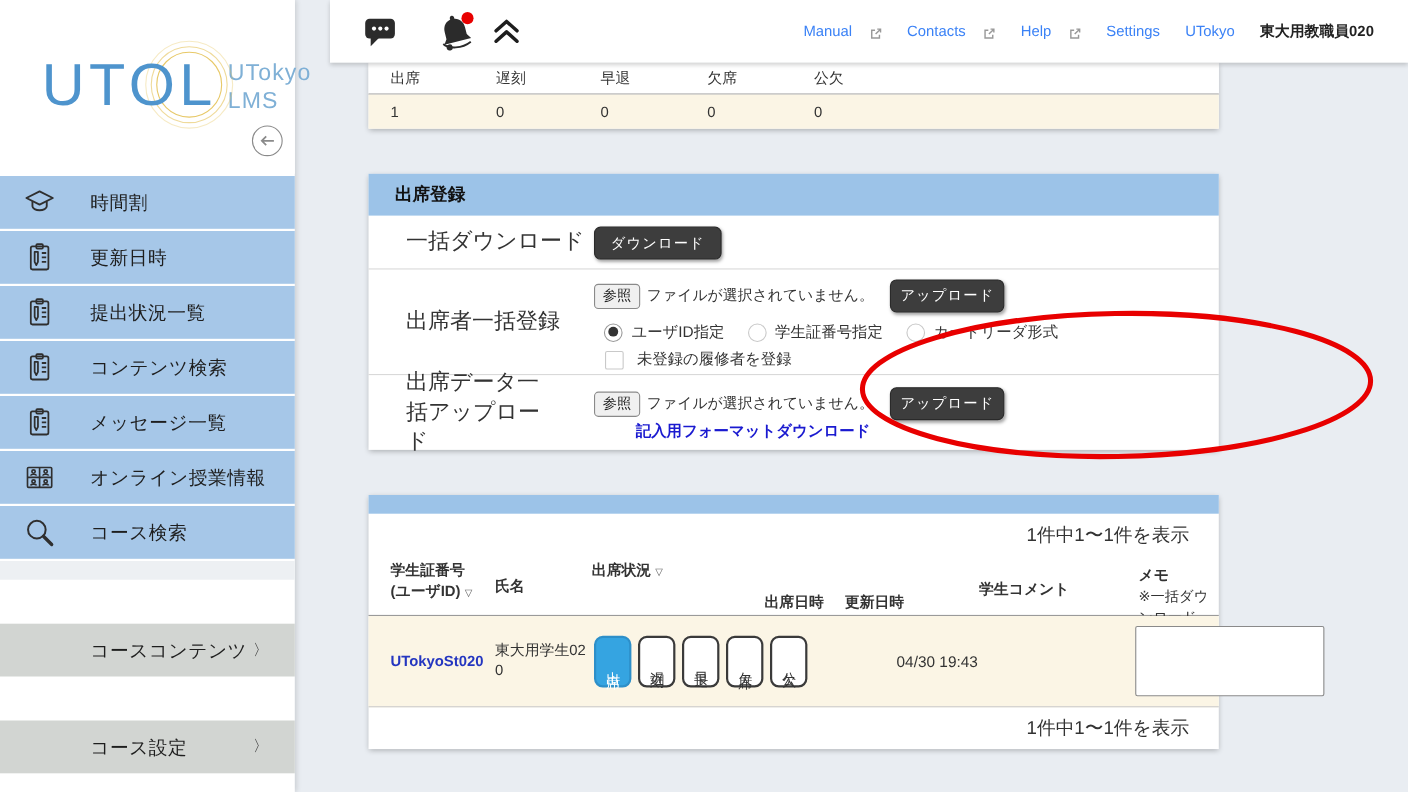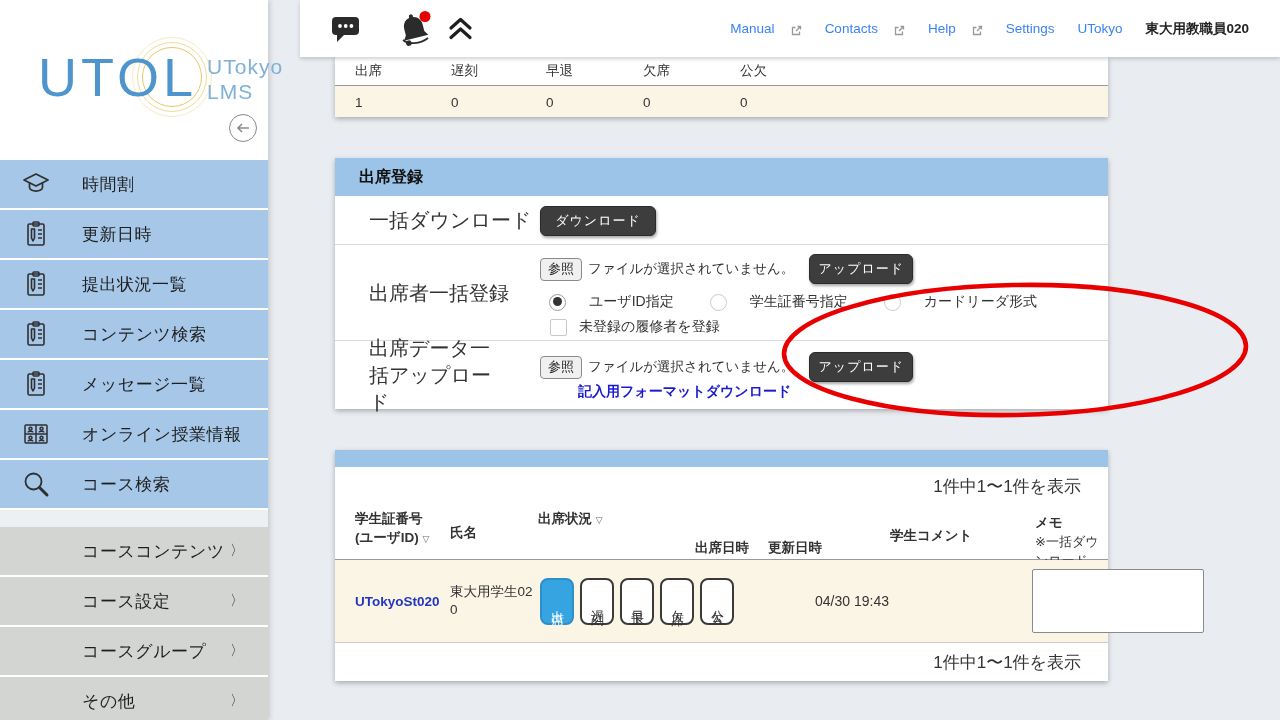--- a/index.html
+++ b/index.html
@@ -17,21 +17,21 @@
   .logo-rings i:nth-child(3){ left:-3px; top:-3px; right:-3px; bottom:-3px; opacity:.35;}
   .logo-title { font-size:54px; font-weight:300; letter-spacing:4px; color:#4e94cd; line-height:58px; position:relative; }
   .logo-sub { margin:6px 0 0 10px; font-size:21px; line-height:25px; color:#7fb0d6; letter-spacing:1px; }
   .collapse-btn { position:absolute; right:11px; top:114px; width:28px; height:28px; border-radius:50%; border:1.6px solid #8a8a8a; background:#fff; color:#8a8a8a; display:flex; align-items:center; justify-content:center; cursor:pointer; }
   .menu { list-style:none; }
   .menu-main { margin-top:2px; }
   .menu-main .item { height:48px; margin-bottom:2px; background:#a6c7e8; display:flex; align-items:center; cursor:pointer; }
   .item .icon-box { width:30px; height:30px; margin:0 0 0 21px; flex:0 0 30px; display:flex; align-items:center; justify-content:center; }
   .item .lbl { margin-left:31px; font-size:17px; color:#1e1e1e; letter-spacing:.5px; }
   .menu-gap { height:17px; background:#edf0f3; }
-  .menu-course .item2 { height:48px; margin-bottom:2px; background:#d2d5d2; display:flex; align-items:center; justify-content:space-between; cursor:pointer; }
+  .menu-course .item2 { height:48px; margin-bottom:2px; background:#d2d5d2; display:flex; align-items:center; justify-content:space-between; cursor:pointer;margin-top:40px; }
   .item2 .lbl2 { margin-left:82px; font-size:17px; color:#1e1e1e; letter-spacing:.5px; }
   .item2 .chev { margin-right:24px; font-size:14px; color:#333; }
 
   
   .topbar { position:absolute; left:300px; top:0; width:980px; height:57px; background:#fff; z-index:10; box-shadow:0 2px 4px rgba(0,0,0,.18); display:flex; align-items:center; }
   .tb-icons { display:flex; align-items:center; gap:0; margin-left:31px; }
   .tb-icon { border:none; background:none; cursor:pointer; position:relative; display:flex; align-items:center; justify-content:center; }
   .tb-bubble { width:30px; height:28px; }
   .tb-bell { width:40px; height:40px; margin-left:34px; }
   .tb-chev { width:27px; height:25px; margin-left:12px; }
@@ -57,21 +57,21 @@
   .form-row:last-child { border-bottom:none; }
   .fr1 { height:49px; } .fr2 { height:96px; } .fr3 { height:68px; }
   .row-label { position:absolute; left:20px; top:50%; transform:translateY(-50%); font-size:20px; color:#333; line-height:1.35;margin-left:14px; }
   .row-label.wrap { width:132px; }
   .btn-dark { background:#3d3d3d; color:#fff; border:1px solid #2a2a2a; border-radius:6px; font-size:13px; letter-spacing:1px; cursor:pointer; box-shadow:1px 2px 3px rgba(0,0,0,.35); display:inline-flex; align-items:center; justify-content:center; }
   .btn-download { position:absolute; left:205px; top:10px; width:116px; height:30px; }
   .btn-upload { width:104px; height:30px; margin-left:15px; }
   .btn-browse { background:#f0f0f0; border:1px solid #8a8a8a; border-radius:4px; font-size:13px; color:#222; height:23px; padding:0 7px; cursor:pointer; }
   .file-line { position:absolute; left:205px; top:9px; display:flex; align-items:center; }
   .file-text { font-size:13.5px; color:#333; margin-left:6px; }
-  .radio-line { position:absolute; left:214px; top:48px; display:flex; align-items:center; gap:23px; }
+  .radio-line { position:absolute; left:214px; top:48px; display:flex; align-items:center; gap:8px; }
   .radio { width:17px; height:17px; border-radius:50%; border:1.5px solid #c9c9c9; background:#fff; cursor:pointer; position:relative; flex:0 0 17px; }
   .radio.sel { border-color:#9a9a9a; }
   .radio.sel::after { content:""; position:absolute; left:2.5px; top:2.5px; width:9px; height:9px; border-radius:50%; background:#333; }
   .radio-lbl { font-size:14px; color:#333; margin-right:13px; cursor:pointer; }
   .check-line { position:absolute; left:215px; top:73px; display:flex; align-items:center; }
   .checkbox { width:17px; height:17px; border:1.5px solid #c9c9c9; background:#fff; border-radius:2px; cursor:pointer; flex:0 0 17px; }
   .check-lbl { font-size:14px; color:#333; margin-left:12px; cursor:pointer; }
   .fr3 .file-line { top:11px; }
   .format-link { position:absolute; left:203px; top:42px; font-size:14px; font-weight:bold; color:#1a1ad0; text-decoration:none; cursor:pointer;padding-left:40px; }
 

